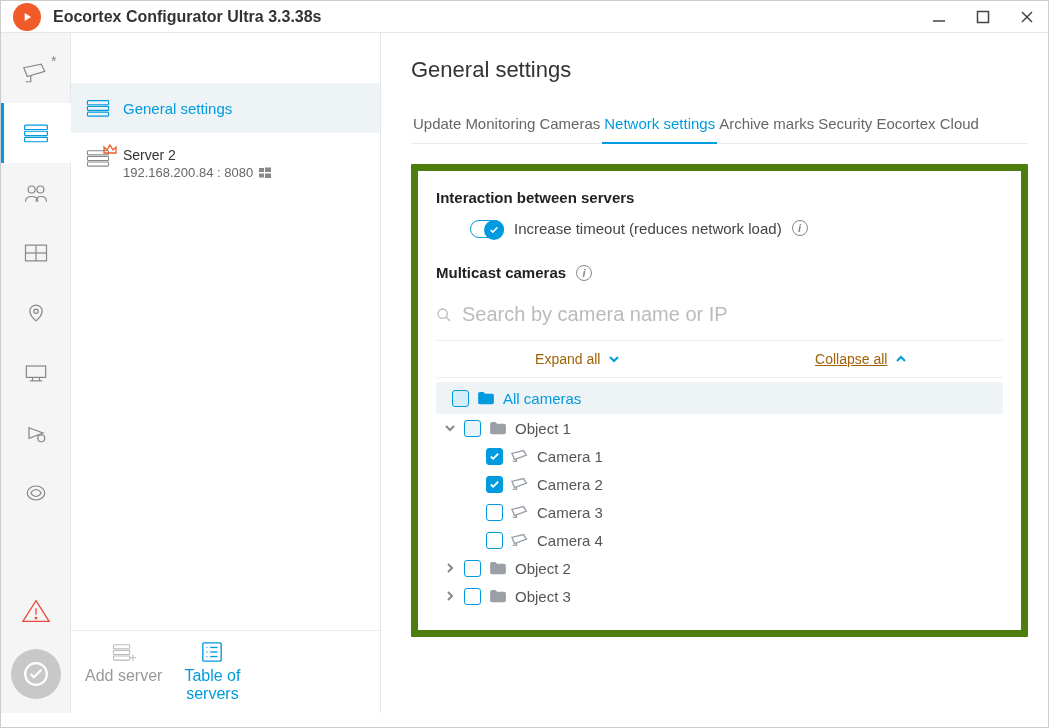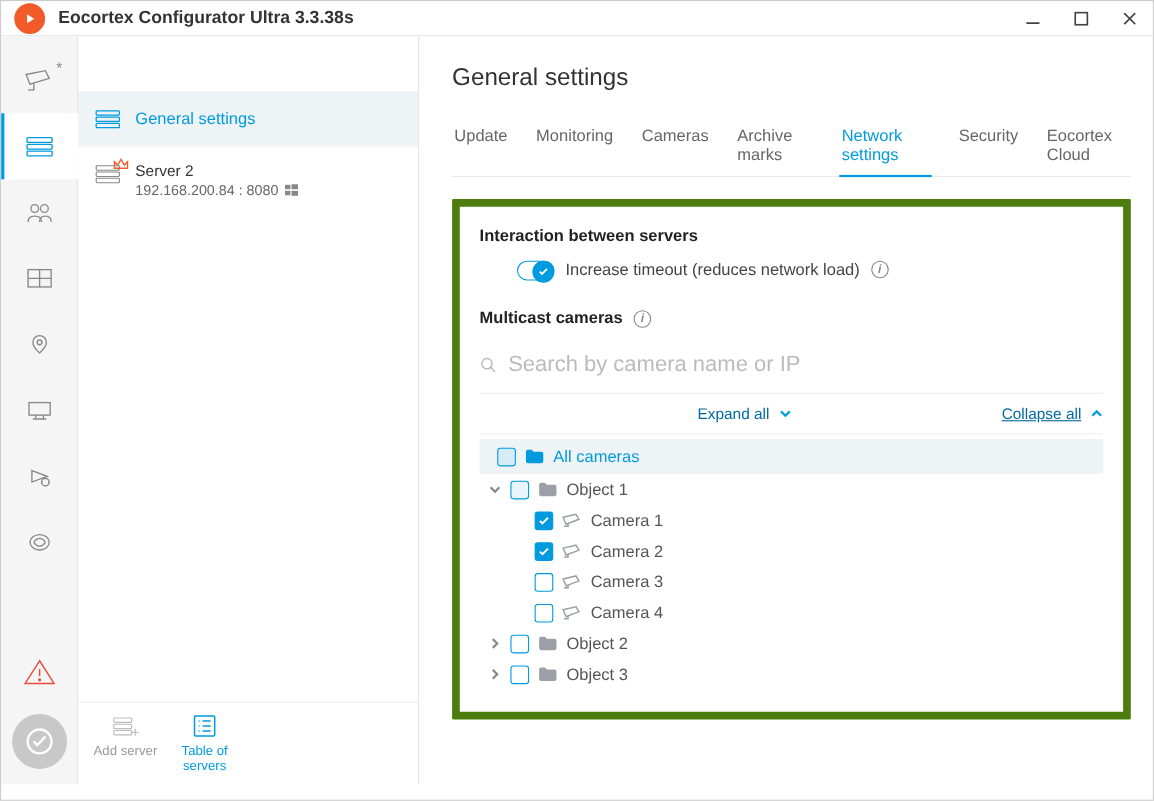--- a/index.html
+++ b/index.html
@@ -33,46 +33,46 @@
   .sp-item.active { background:#eef3f6; color:#009bde; }
   .sp-item.active .sp-icon { stroke:#009bde; }
   .sp-item .sp-label { font-size:15px; }
   .sp-icon { width:26px; height:22px; stroke:#888; fill:none; stroke-width:1.4; }
   .sp-server { display:flex; align-items:flex-start; padding:14px 14px; gap:12px; }
   .sp-server-icon { width:26px; height:22px; stroke:#888; fill:none; stroke-width:1.3; position:relative; }
   .sp-server-badge { position:absolute; top:-4px; right:-6px; stroke:#f15a29; }
   .sp-server-name { font-size:14px; color:#333; }
   .sp-server-addr { font-size:13px; color:#666; display:flex; align-items:center; gap:6px; margin-top:2px;}
   .sp-bottom { margin-top:auto; display:flex; border-top:1px solid #eee; }
-  .sp-bottom-btn { flex:0 0 auto; padding:10px 8px 10px; display:flex; flex-direction:column; align-items:center; gap:4px; font-size:12px; color:#999; cursor:pointer; margin-left:6px;}
+  .sp-bottom-btn { flex:0 0 auto; padding:10px 8px 10px; display:flex; flex-direction:column; align-items:center; gap:4px; font-size:16px; color:#999; cursor:pointer; margin-left:6px;}
   .sp-bottom-btn.active { color:#009bde; }
   .sp-bottom-btn.active svg { stroke:#009bde; }
   .sp-bottom-btn svg { stroke:#bbb; }
 
   
   .main { flex:1; padding: 24px 20px 20px 30px; overflow:hidden; }
   .main h1 { font-size:22px; font-weight:400; color:#333; margin-bottom:26px; }
-  .tabs { display:flex; gap:22px; border-bottom:1px solid #eaeaea; margin-bottom:0;margin-top:32px; }
+  .tabs { display:flex; border-bottom:1px solid #eaeaea; margin-bottom:0;margin-top:32px; }
   .tab { font-size:15px; color:#666; padding:0 2px 10px; cursor:pointer; }
   .tab.active { color:#009bde; border-bottom:2px solid #009bde; margin-bottom:-1px; }
 
   .section-box { border:7px solid #4d7c0f; border-radius:1px; margin-top:20px; padding:18px 18px 20px; }
   .section-title { font-weight:700; font-size:15px; margin-bottom:14px; color:#222; display:flex; align-items:center; gap:10px;}
   .info-icon { width:16px; height:16px; border:1.3px solid #888; border-radius:50%; display:inline-flex; align-items:center; justify-content:center; font-size:11px; color:#888; font-style:italic; font-weight:600;}
   .toggle-row { display:flex; align-items:flex-start; gap:10px; font-size:15px; color:#444;margin-left:34px; }
   .toggle { width:34px; height:18px; border-radius:9px; border:1.5px solid #009bde; position:relative; background:#fff; }
   .toggle-knob { position:absolute; right:-1px; top:-1px; width:20px; height:20px; border-radius:50%; background:#009bde; display:flex; align-items:center; justify-content:center;}
   .toggle-knob svg { width:10px; height:10px; }
 
   .search-row { display:flex; align-items:center; gap:10px; padding:8px 0 14px; color:#aaa; font-size:14px; }
   .search-row input { border:none; outline:none; font-size:20px; color:#555; flex:1; }
   .search-row input::placeholder { color:#bbb; }
 
   .expand-row { display:flex; border-top:1px solid #eee; border-bottom:1px solid #eee; }
-  .expand-btn { flex:1; text-align:center; padding:10px 0; font-size:14px; cursor:pointer; color:#0369a1; display:flex; align-items:center; justify-content:flex-end; gap:8px;}
+  .expand-btn { flex:1; text-align:center; padding:10px 0; font-size:14px; cursor:pointer; color:#a16207; display:flex; align-items:center; justify-content:center; gap:8px;}
   .expand-btn.collapse { text-decoration:underline; }
   .chev { width:12px; height:12px; stroke:#009bde; stroke-width:2; fill:none; }
 
   
   .tree { padding-top:4px; font-size:15px; color:#555;}
   .tree-row { display:flex; align-items:center; height:28px; gap:8px; padding-left:4px; }
   .tree-row.root { background:#eef3f6; color:#009bde; padding:4px 4px; height:32px; border-radius:2px;}
   .tree-row.root .folder-icon { fill:#009bde; }
   .tree-row.root .cb { border-color:#009bde; background:#d6ecf6;}
   .chevron { width:12px; height:12px; stroke:#888; stroke-width:2; fill:none; cursor:pointer; flex-shrink:0;}
@@ -255,22 +255,22 @@
     </div>
   </div>
 
   <div class="main">
     <h1>General settings</h1>
 
     <div class="tabs">
       <div class="tab">Update</div>
       <div class="tab">Monitoring</div>
       <div class="tab">Cameras</div>
+      <div class="tab active">Network settings</div>
       <div class="tab">Archive marks</div>
-      <div class="tab active">Network settings</div>
       <div class="tab">Security</div>
       <div class="tab">Eocortex Cloud</div>
     </div>
 
     <div class="section-box">
       <div class="section-title">Interaction between servers</div>
       <div class="toggle-row">
         <div class="toggle">
           <div class="toggle-knob">
               <svg viewBox="0 0 12 12">

